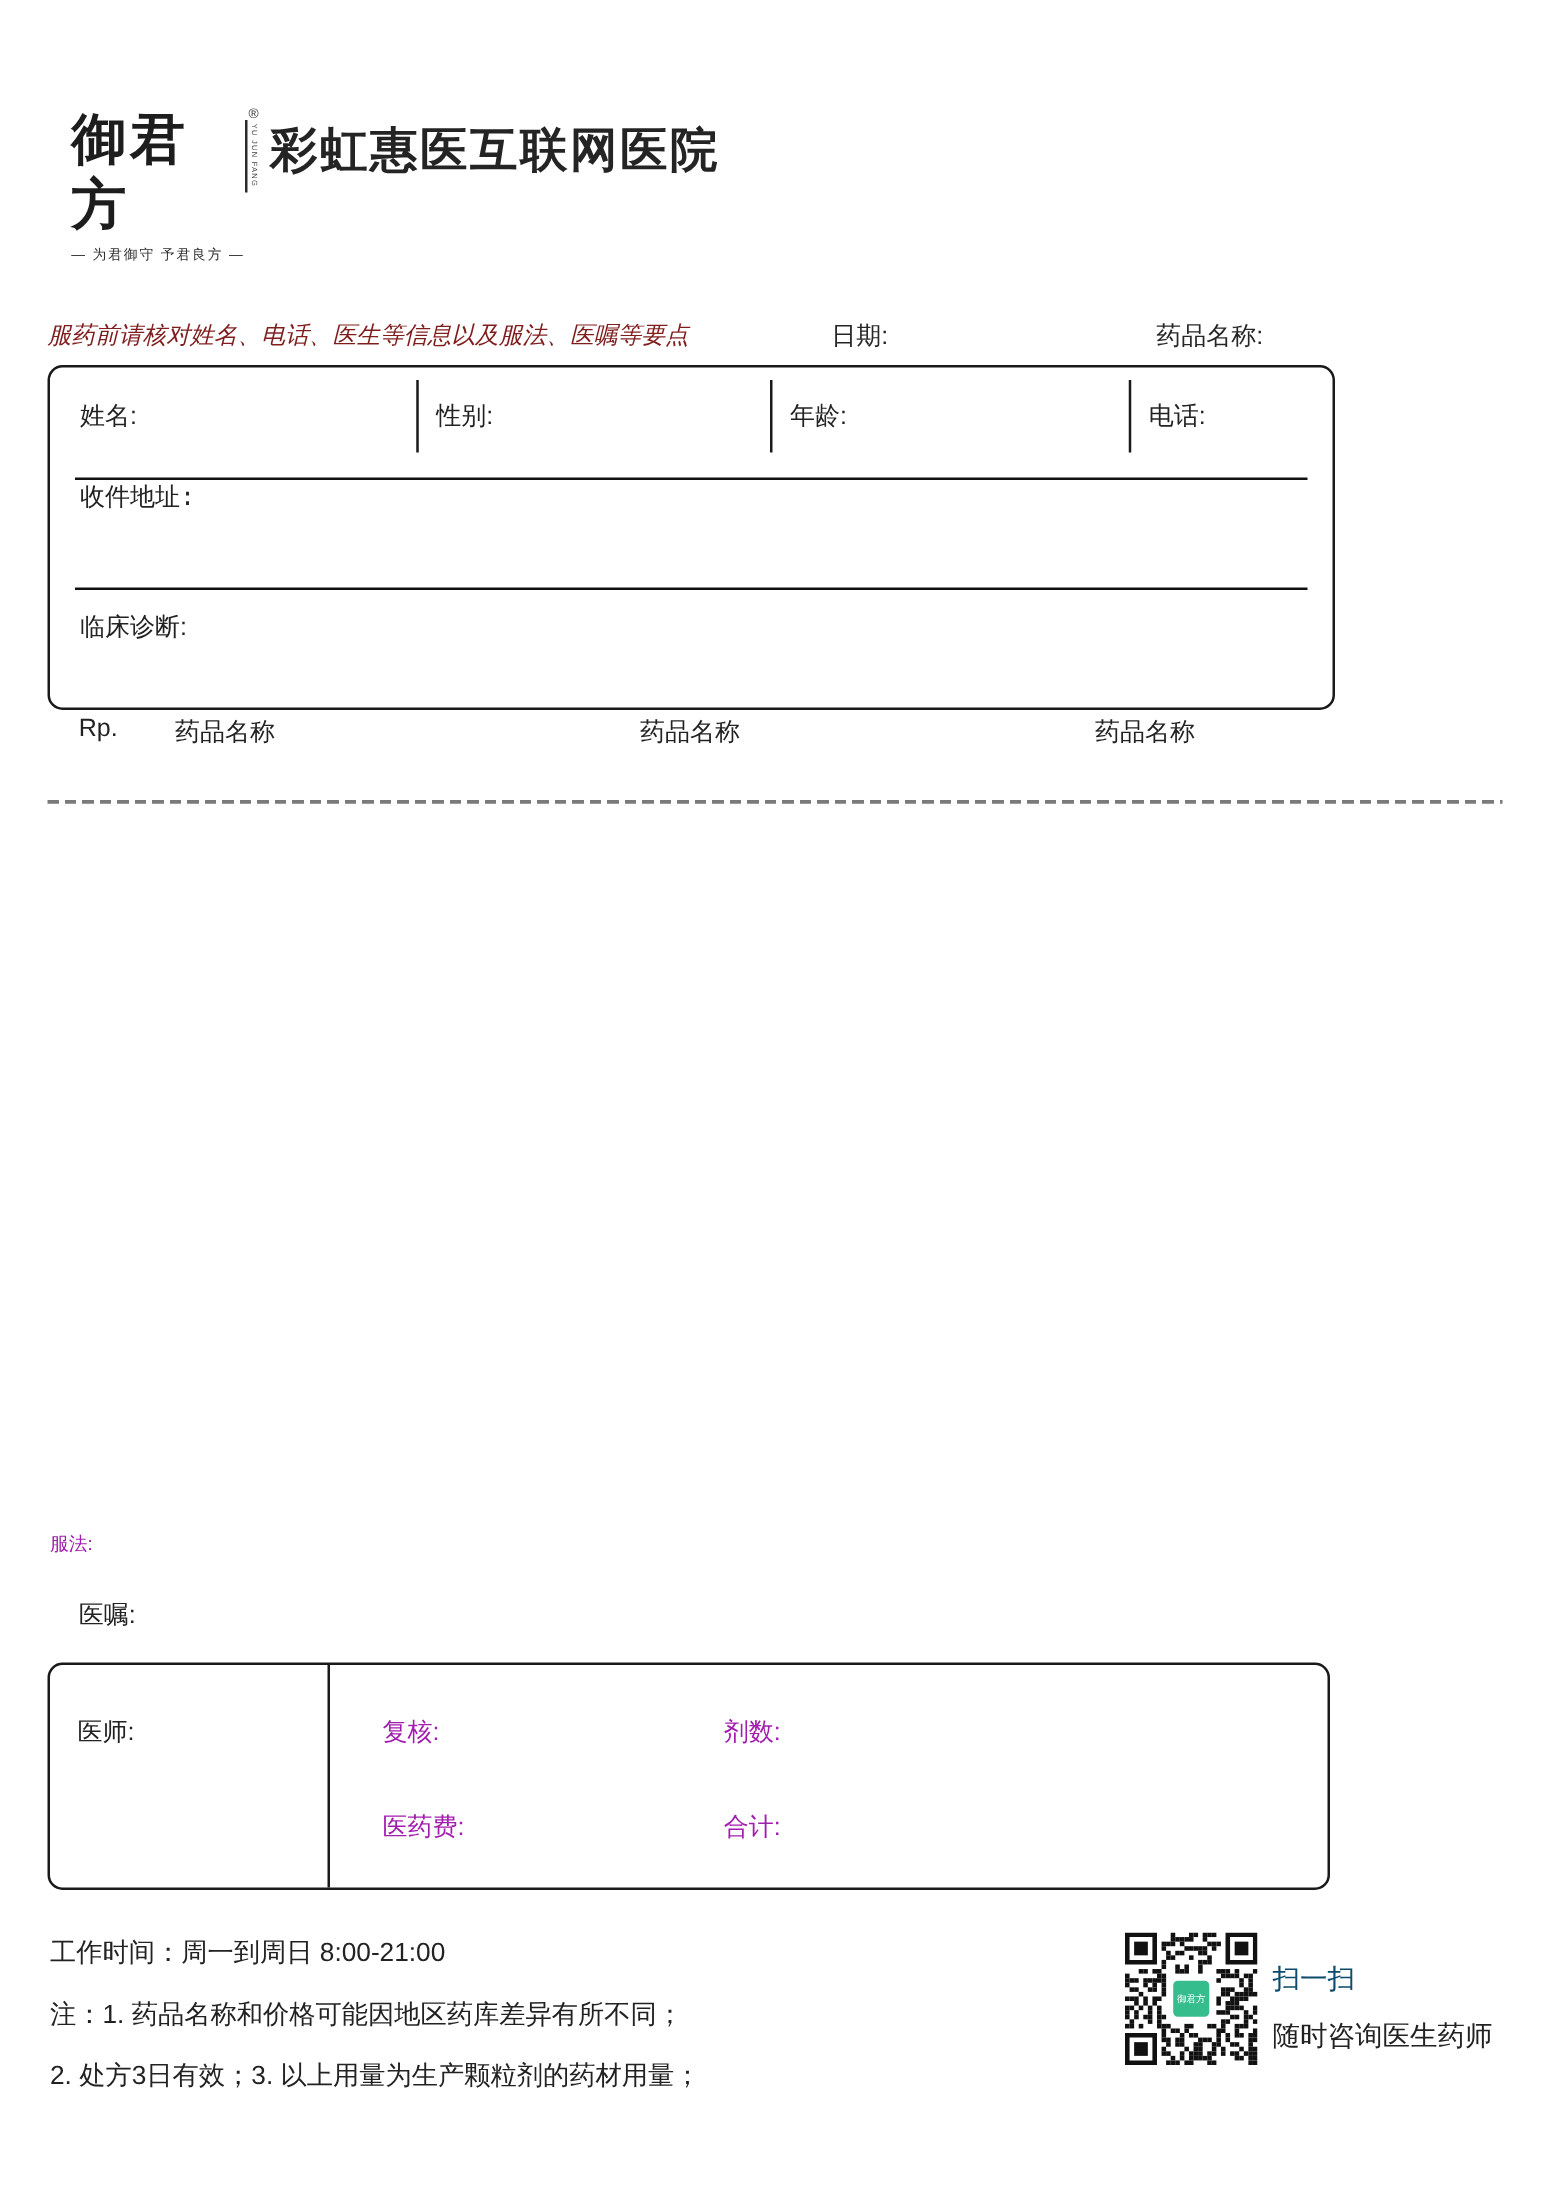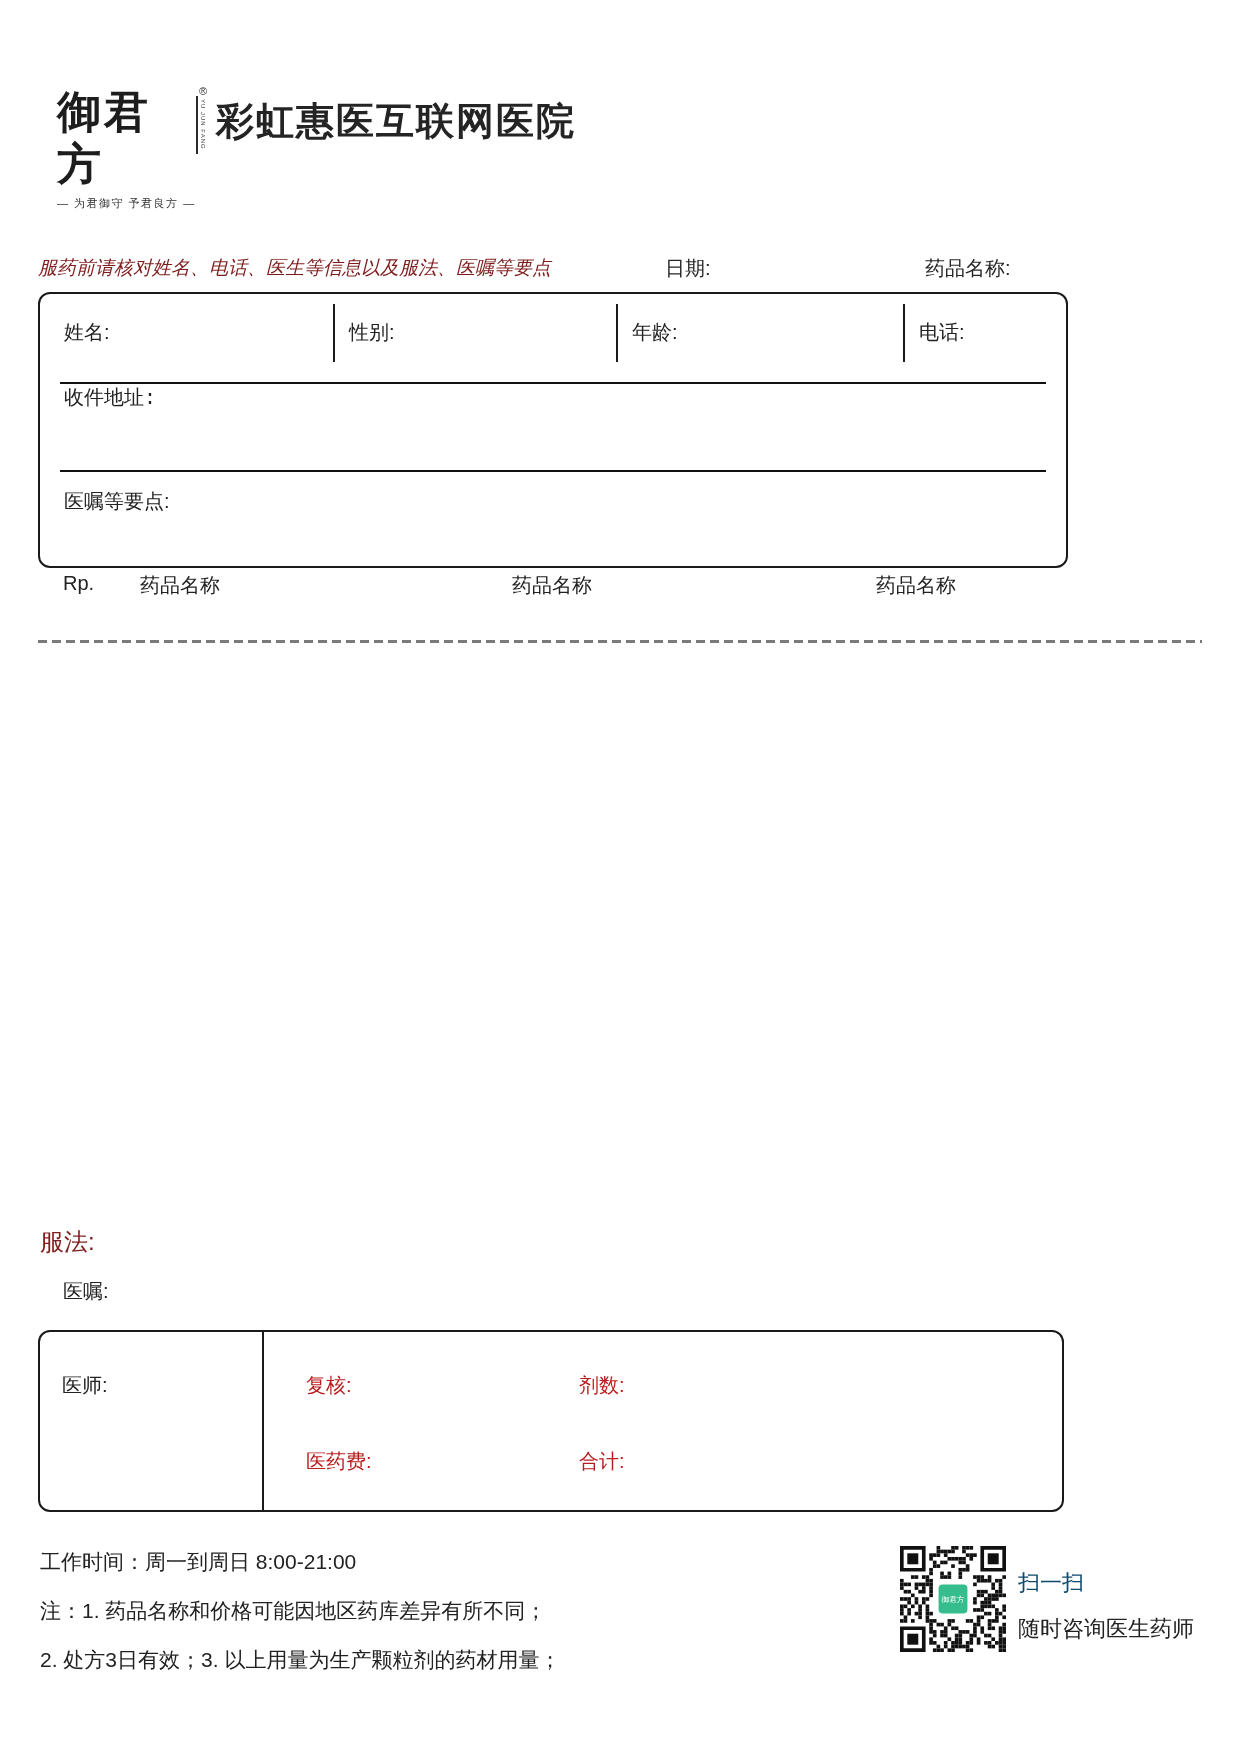--- a/index.html
+++ b/index.html
@@ -60,34 +60,34 @@
   .drug-col{position:absolute;top:572px;font-size:20px;color:#222;}
   .drug-col.c1{left:140px;}
   .drug-col.c2{left:512px;}
   .drug-col.c3{left:876px;}
   .drug-separator{
     position:absolute;left:38px;top:640px;width:1164px;height:3px;
     background:repeating-linear-gradient(90deg,#7a7a7a 0 9px,transparent 9px 14px);
   }
   .drug-list-area{position:absolute;left:38px;top:648px;width:1164px;height:570px;}
   
-  .usage-label{position:absolute;left:40px;top:1226px;font-size:24px;color:#7f1d1d;}
+  .usage-label{position:absolute;left:40px;top:1226px;font-size:15px;color:#a21caf;}
   .advice-label{position:absolute;left:40px;top:1278px;font-size:20px;color:#222;margin-left:23px;}
   
   .sign-box{
     position:absolute;left:38px;top:1330px;width:1026px;height:182px;
     border:2px solid #1a1a1a;border-radius:12px;box-sizing:border-box;
   }
   .sign-left{
     position:absolute;left:0;top:0;width:224px;height:100%;
     border-right:2px solid #1a1a1a;box-sizing:border-box;
   }
   .sign-left .label{position:absolute;left:22px;top:40px;font-size:20px;color:#222;}
   .sign-right{position:absolute;left:224px;top:0;right:0;height:100%;}
-  .sign-right .label{position:absolute;font-size:20px;color:#b91c1c;text-align:center;}
+  .sign-right .label{position:absolute;font-size:20px;color:#a21caf;text-align:center;}
   .lab-review{left:42px;top:40px;}
   .lab-doses{left:315px;top:40px;}
   .lab-fee{left:42px;top:116px;}
   .lab-total{left:315px;top:116px;}
   
   .work-hours{position:absolute;left:40px;top:1548px;font-size:21px;color:#222;}
   .note1{position:absolute;left:40px;top:1597px;font-size:21px;color:#222;}
   .note2{position:absolute;left:40px;top:1646px;font-size:21px;color:#222;}
   .qr-wrap{position:absolute;left:900px;top:1546px;width:106px;height:106px;}
   .qr-wrap svg{width:106px;height:106px;display:block;}
@@ -125,21 +125,21 @@
       <span class="col-div d1"></span>
       <span class="col-div d2"></span>
       <span class="col-div d3"></span>
     </div>
     <div class="h-rule"></div>
     <div class="p-row2">
       <span class="label">收件地址:</span>
     </div>
     <div class="h-rule"></div>
     <div class="p-row3">
-      <span class="label">医嘱等要点:</span>
+      <span class="label">临床诊断:</span>
     </div>
   </div>
 
   <div class="rp-label">Rp.</div>
   <div class="drug-col c1">药品名称</div>
   <div class="drug-col c2">药品名称</div>
   <div class="drug-col c3">药品名称</div>
   <div class="drug-separator"></div>
   <div class="drug-list-area"></div>
 

